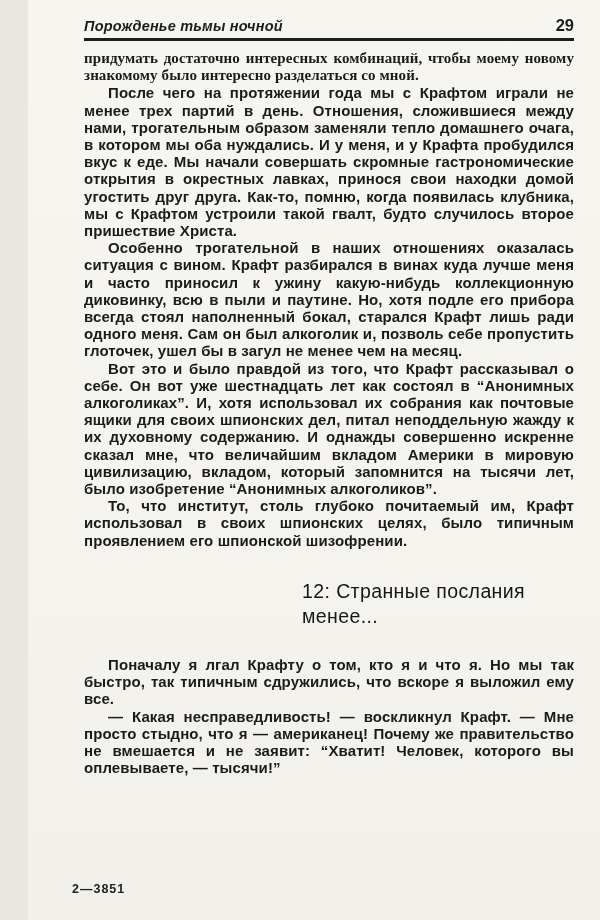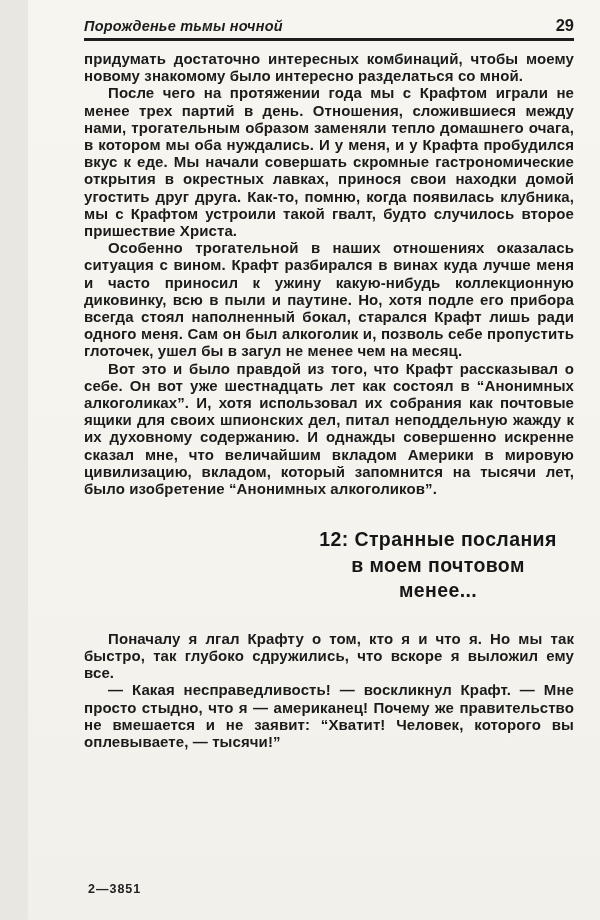--- a/index.html
+++ b/index.html
@@ -48,37 +48,38 @@
     letter-spacing: 0.1px;
     text-align: justify;
     color: #1b1b1b;
   }
   .body-text p {
     margin: 0;
     text-indent: 24px;
   }
   .body-text p.no-indent {
     text-indent: 0;
+    font-family: Liberation Serif, serif;
   }
   .chapter-heading {
     margin-top: 30px;
     margin-left: 218px;
     font-size: 19.5px;
     line-height: 25.5px;
-    font-weight: 700;
+    font-weight: 400;
     letter-spacing: 0.4px;
     color: #161616;
-    text-align: center;
+    text-align: left;
   }
   .after-heading {
     margin-top: 26px;
   }
   .print-signature {
     position: absolute;
-    left: 60px;
+    left: 44px;
     bottom: 24px;
     font-size: 12.5px;
     font-weight: 700;
     letter-spacing: 1px;
     color: #222;
   }
 </style>
 </head>
 <body>
 
@@ -87,28 +88,28 @@
   <div class="page-header">
     <span class="running-title">Порожденье тьмы ночной</span>
     <span class="page-number">29</span>
   </div>
 
   <div class="body-text">
     <p class="no-indent">придумать достаточно интересных комбинаций, чтобы моему новому знакомому было интересно разделаться со мной.</p>
     <p>После чего на протяжении года мы с Крафтом играли не менее трех партий в день. Отношения, сложившиеся между нами, трогательным образом заменяли тепло домашнего очага, в котором мы оба нуждались. И у меня, и у Крафта пробудился вкус к еде. Мы начали совершать скромные гастрономические открытия в окрестных лавках, принося свои находки домой угостить друг друга. Как-то, помню, когда появилась клубника, мы с Крафтом устроили такой гвалт, будто случилось второе пришествие Христа.</p>
     <p>Особенно трогательной в наших отношениях оказалась ситуация с вином. Крафт разбирался в винах куда лучше меня и часто приносил к ужину какую-нибудь коллекционную диковинку, всю в пыли и паутине. Но, хотя подле его прибора всегда стоял наполненный бокал, старался Крафт лишь ради одного меня. Сам он был алкоголик и, позволь себе пропустить глоточек, ушел бы в загул не менее чем на месяц.</p>
     <p>Вот это и было правдой из того, что Крафт рассказывал о себе. Он вот уже шестнадцать лет как состоял в “Анонимных алкоголиках”. И, хотя использовал их собрания как почтовые ящики для своих шпионских дел, питал неподдельную жажду к их духовному содержанию. И однажды совершенно искренне сказал мне, что величайшим вкладом Америки в мировую цивилизацию, вкладом, который запомнится на тысячи лет, было изобретение “Анонимных алкоголиков”.</p>
+    <p>То, что институт, столь глубоко почитаемый им, Крафт использовал в своих шпионских целях, было типичным проявлением его шпионской шизофрении.</p>
   </div>
 
   <div class="chapter-heading">
     <div>12: Странные послания</div>
-    <div>в моем почтовом</div>
     <div>менее...</div>
   </div>
 
   <div class="body-text after-heading">
-    <p>Поначалу я лгал Крафту о том, кто я и что я. Но мы так быстро, так глубоко сдружились, что вскоре я выложил ему все.</p>
+    <p>Поначалу я лгал Крафту о том, кто я и что я. Но мы так быстро, так типичным сдружились, что вскоре я выложил ему все.</p>
     <p>— Какая несправедливость! — воскликнул Крафт. — Мне просто стыдно, что я — американец! Почему же правительство не вмешается и не заявит: “Хватит! Человек, которого вы оплевываете, — тысячи!”</p>
   </div>
 
   <div class="print-signature">2—3851</div>
 
 </div>
 
 </body></html>

